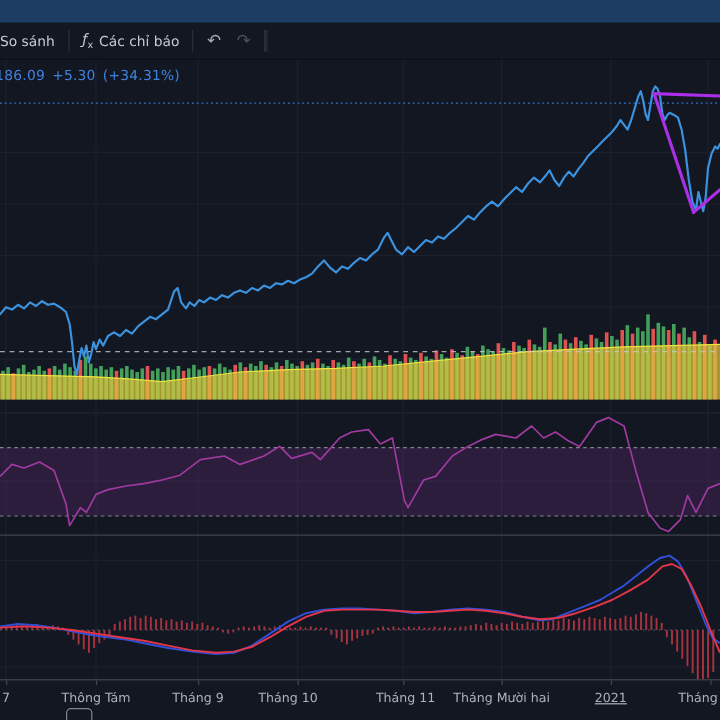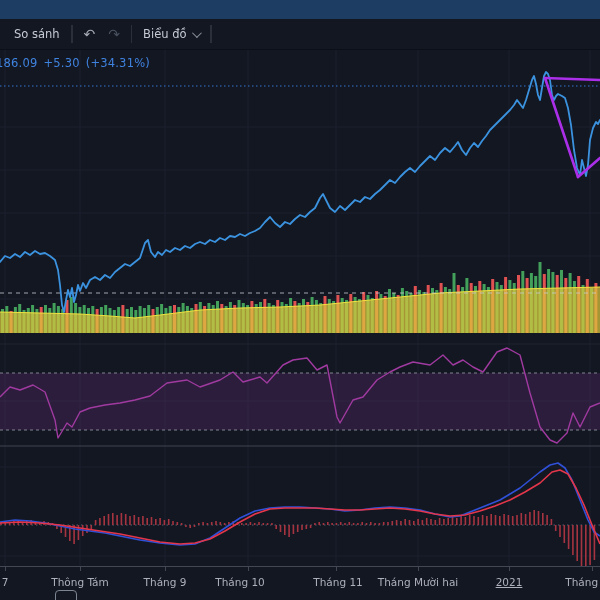--- a/index.html
+++ b/index.html
@@ -44,36 +44,36 @@
                    border:1.5px solid #7c8591; border-radius:4px; }
 </style>
 </head>
 <body>
 
 <div id="app">
 
   <div id="top-band" style="background: rgb(29, 61, 98);"></div>
 
   <div id="toolbar">
-    <button class="tb-btn" style="padding-left:14px">
+    <button class="tb-btn" style="padding-left:0">
       <span>So sánh</span>
     </button>
     <span class="tb-sep"></span>
+    <button class="tb-btn">
+      <span class="fx">ƒ<sub>x</sub></span>
+      <span>Các chỉ báo</span>
+    </button>
     <span class="tb-sep"></span>
     <button class="tb-btn">
       <span class="arrow undo">↶</span>
     </button>
     <button class="tb-btn" style="padding-left:2px">
       <span class="arrow redo">↷</span>
     </button>
     <span class="tb-sep"></span>
-    <button class="tb-btn">
-      <span>Biểu đồ</span>
-      <span class="chev"></span>
-    </button>
     <span class="tb-sep"></span>
     <span class="tb-sep"></span>
   </div>
 
   <div id="price-readout" style="color: rgb(63, 131, 224);">
     <span>186.09</span><span>+5.30</span><span>(+34.31%)</span>
   </div>
 
   <svg id="chart-svg" width="600" height="600">
       <g>

